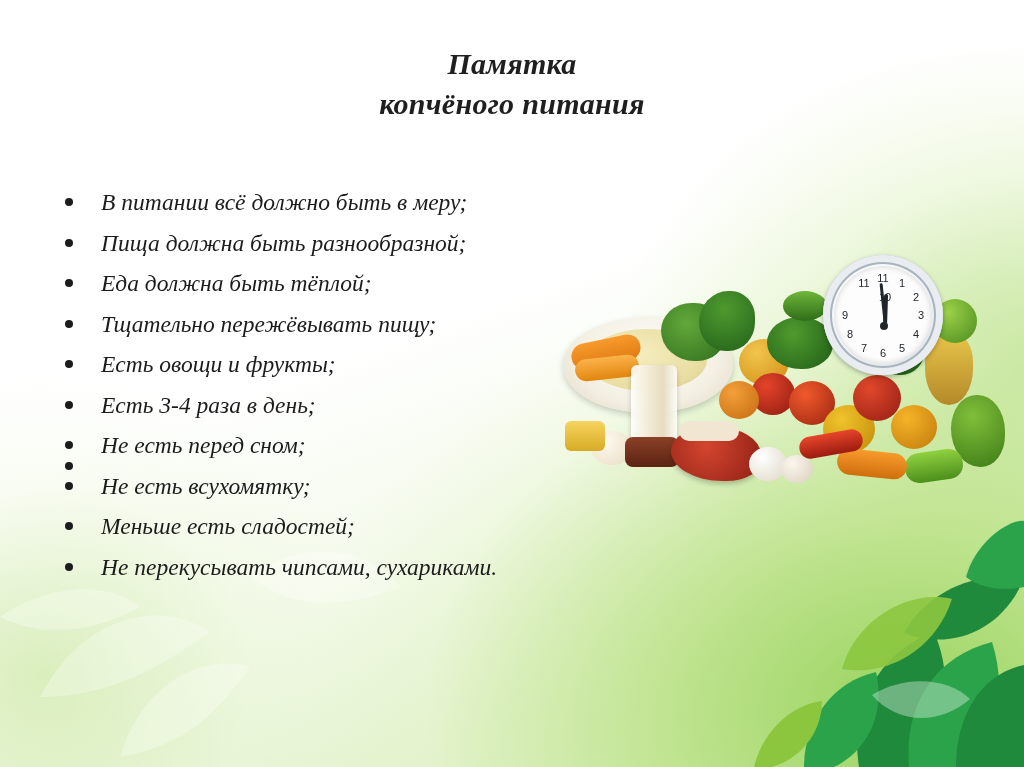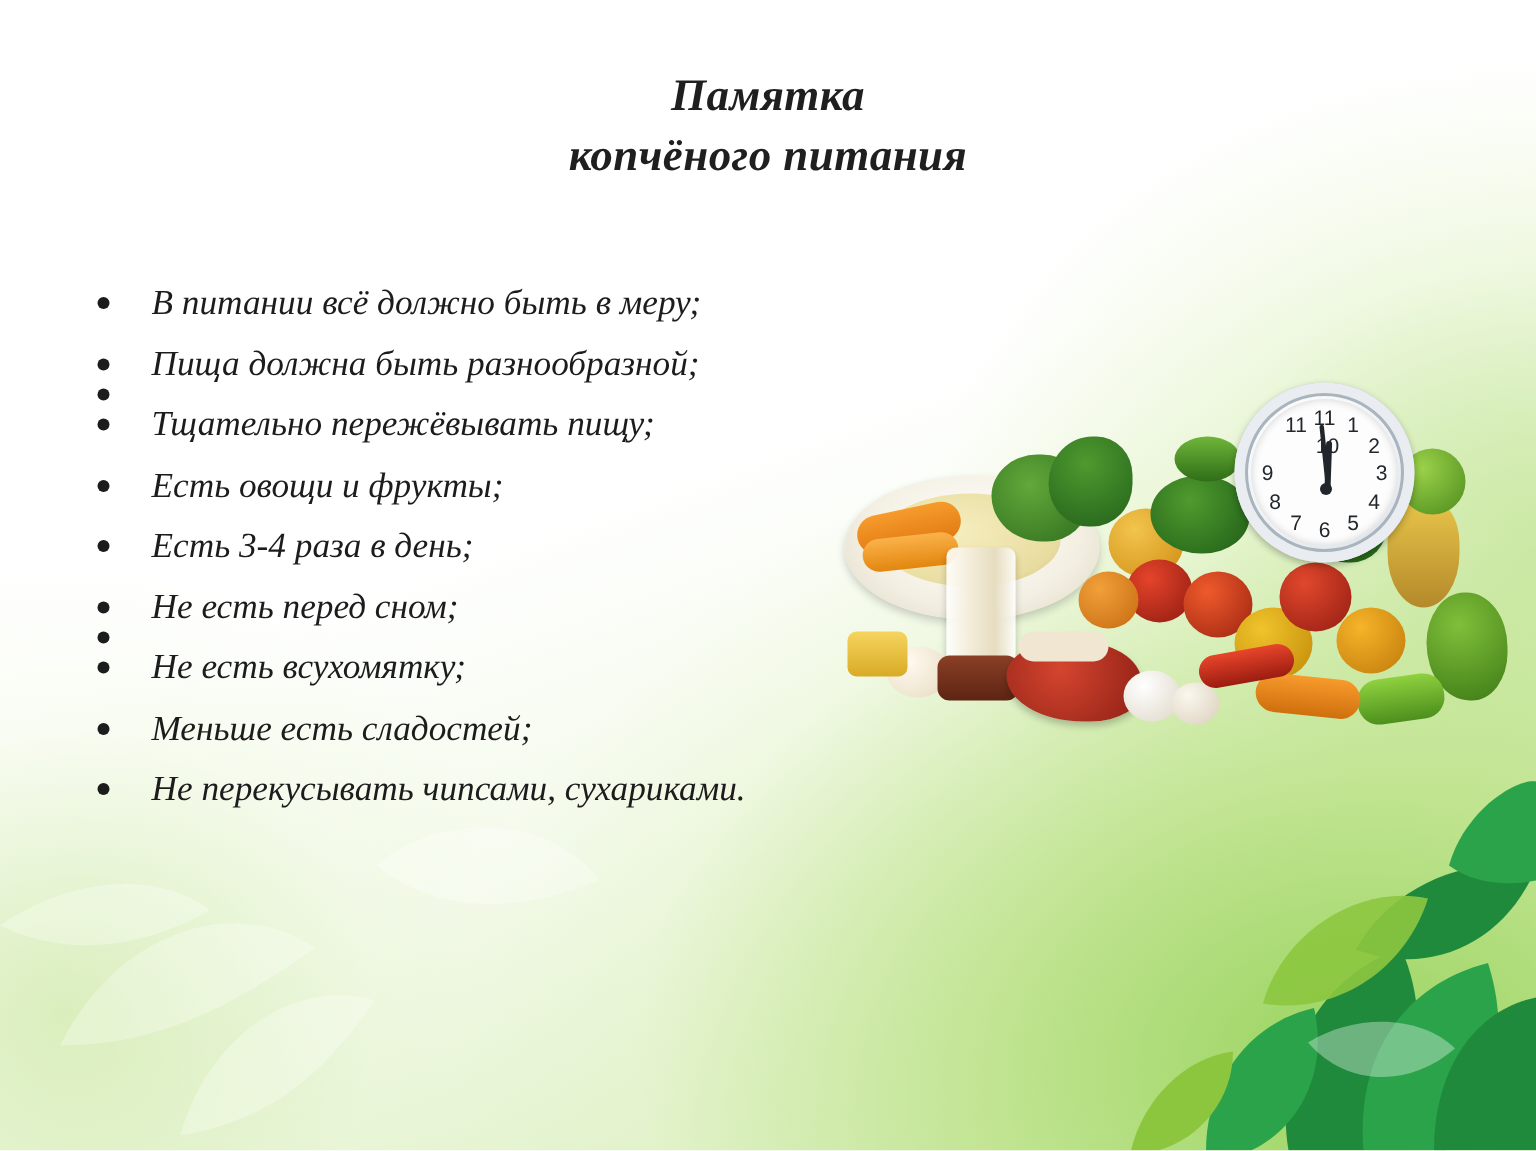--- a/index.html
+++ b/index.html
@@ -115,21 +115,21 @@
     position: absolute;
     left: 11px; top: 11px;
     width: 98px; height: 98px;
     border-radius: 50%;
     background: #fdfdfd;
     box-shadow: inset 0 0 6px rgba(0,0,0,0.18);
   }
   .clock-num {
     position: absolute;
     font-family: "Liberation Sans", sans-serif;
-    font-size: 14px;
+    font-size: 11px;
     color: #22272c;
     transform: translate(-50%, -50%);
   }
   .hand {
     position: absolute;
     background: #20262b;
     transform-origin: 50% 100%;
     border-radius: 2px;
   }
   .hand-hour {
@@ -238,21 +238,21 @@
         <div class="hand hand-hour"></div>
         <div class="hand hand-min"></div>
         <div class="hand-pin"></div>
       </div>
     </div>
   </div>
 
   <ul class="bullets">
     <li class="bullet"><span class="dot"></span><span>В питании всё должно быть в меру;</span></li>
     <li class="bullet"><span class="dot"></span><span>Пища должна быть разнообразной;</span></li>
-    <li class="bullet"><span class="dot"></span></li>
+    <li class="bullet"><span class="dot"></span><span>Еда должна быть тёплой;</span></li>
     <li class="bullet"><span class="dot"></span><span>Тщательно пережёвывать пищу;</span></li>
     <li class="bullet"><span class="dot"></span><span>Есть овощи и фрукты;</span></li>
     <li class="bullet"><span class="dot"></span><span>Есть 3-4 раза в день;</span></li>
     <li class="bullet"><span class="dot"></span><span>Не есть перед сном;</span></li>
     <li class="bullet"><span class="dot"></span></li>
     <li class="bullet"><span class="dot"></span><span>Не есть всухомятку;</span></li>
     <li class="bullet"><span class="dot"></span><span>Меньше есть сладостей;</span></li>
     <li class="bullet"><span class="dot"></span><span>Не перекусывать чипсами, сухариками.</span></li>
   </ul>
 

